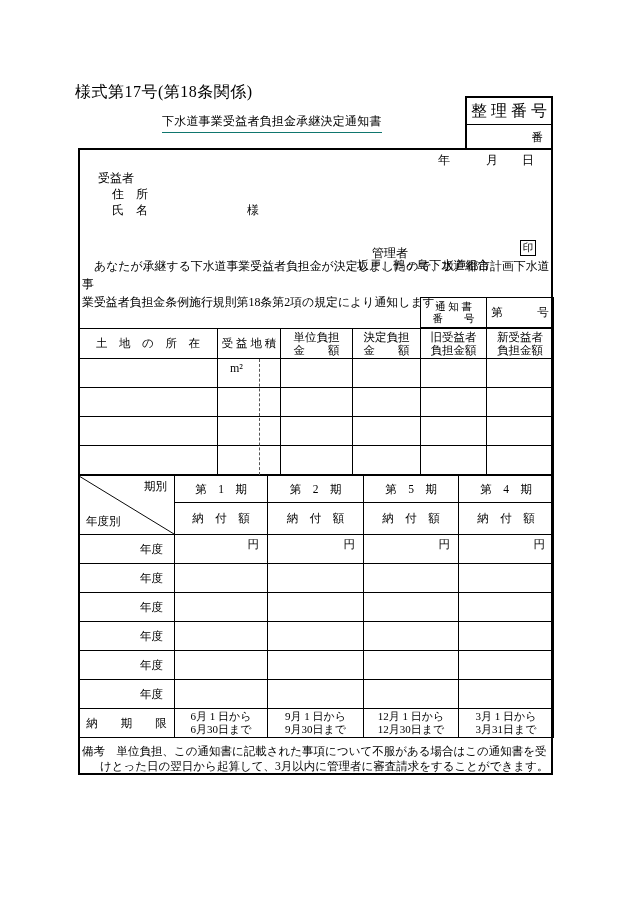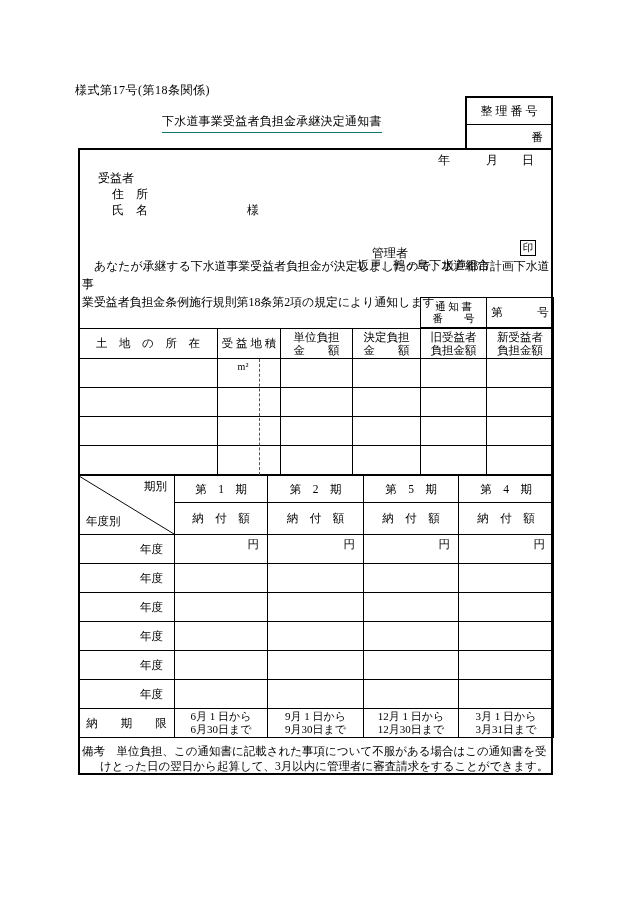--- a/index.html
+++ b/index.html
@@ -1,27 +1,27 @@
 <!DOCTYPE html>
 <html><head>
 <meta charset="utf-8">
 <style>
   html,body{margin:0;padding:0;background:#fff;}
   .page{position:relative;width:630px;height:903px;background:#ffffff;overflow:hidden;
         font-family:"Liberation Serif","DejaVu Serif",serif;color:#000;}
   .abs{position:absolute;}
 
-  .form-number{left:75px;top:82px;font-size:12px;letter-spacing:.5px;}
+  .form-number{left:75px;top:82px;font-size:16px;letter-spacing:.5px;}
   .title{left:162px;top:113px;font-size:12px;letter-spacing:.2px;
          border-bottom:1px solid #0f766e;padding-bottom:2px;}
 
   
   .seiri-box{left:465px;top:96px;width:88px;height:54px;border:2px solid #000;box-sizing:border-box;z-index:4;}
   .seiri-row1{height:26px;border-bottom:1px solid #000;display:flex;align-items:center;justify-content:center;
-              font-size:12px;text-align:right;}
+              font-size:16px;text-align:right;}
   .seiri-row2{height:24px;display:flex;align-items:center;justify-content:flex-end;padding-right:8px;font-size:11.5px;}
 
   
   .main-box{left:78px;top:148px;width:475px;height:627px;border:2px solid #000;box-sizing:border-box;
             z-index:5;pointer-events:none;background:transparent;}
 
   .date-line{left:438px;top:152px;font-size:12px;}
   .lbl{font-size:12px;}
   .beneficiary{left:98px;top:170px;}
   .addr{left:112px;top:186px;}
@@ -40,21 +40,21 @@
   .notice-table{left:420px;top:297px;width:133px;}
   .notice-table td{height:29px;text-align:center;}
   .nt-l{font-size:10.5px;line-height:12px;}
   .nt-v{font-size:11.5px;}
 
   .land-table{left:78px;top:328px;width:476px;}
   .land-table th{height:29px;}
   .land-table td{height:28px;}
   .hl{font-size:11.5px;line-height:13px;text-align:center;}
 
-  .unit-label{left:230px;top:361px;width:26px;text-align:center;font-size:10px;z-index:2;}
+  .unit-label{left:230px;top:361px;width:26px;text-align:left;font-size:12px;z-index:2;}
   .dash-line{left:259px;top:359px;width:0;height:116px;border-left:1px dashed #555;z-index:2;}
 
   .pay-table{left:78px;top:475px;width:476px;}
   .pay-table .rowA th{height:26px;text-align:center;}
   .pay-table .rowB th{height:31px;}
   .pay-table .yrow td{height:28px;}
   .pay-table .drow td{height:28px;}
   .period{font-size:11.5px;text-align:center;}
   .corner{position:relative;}
   .corner svg{position:absolute;left:0;top:0;width:100%;height:100%;}

